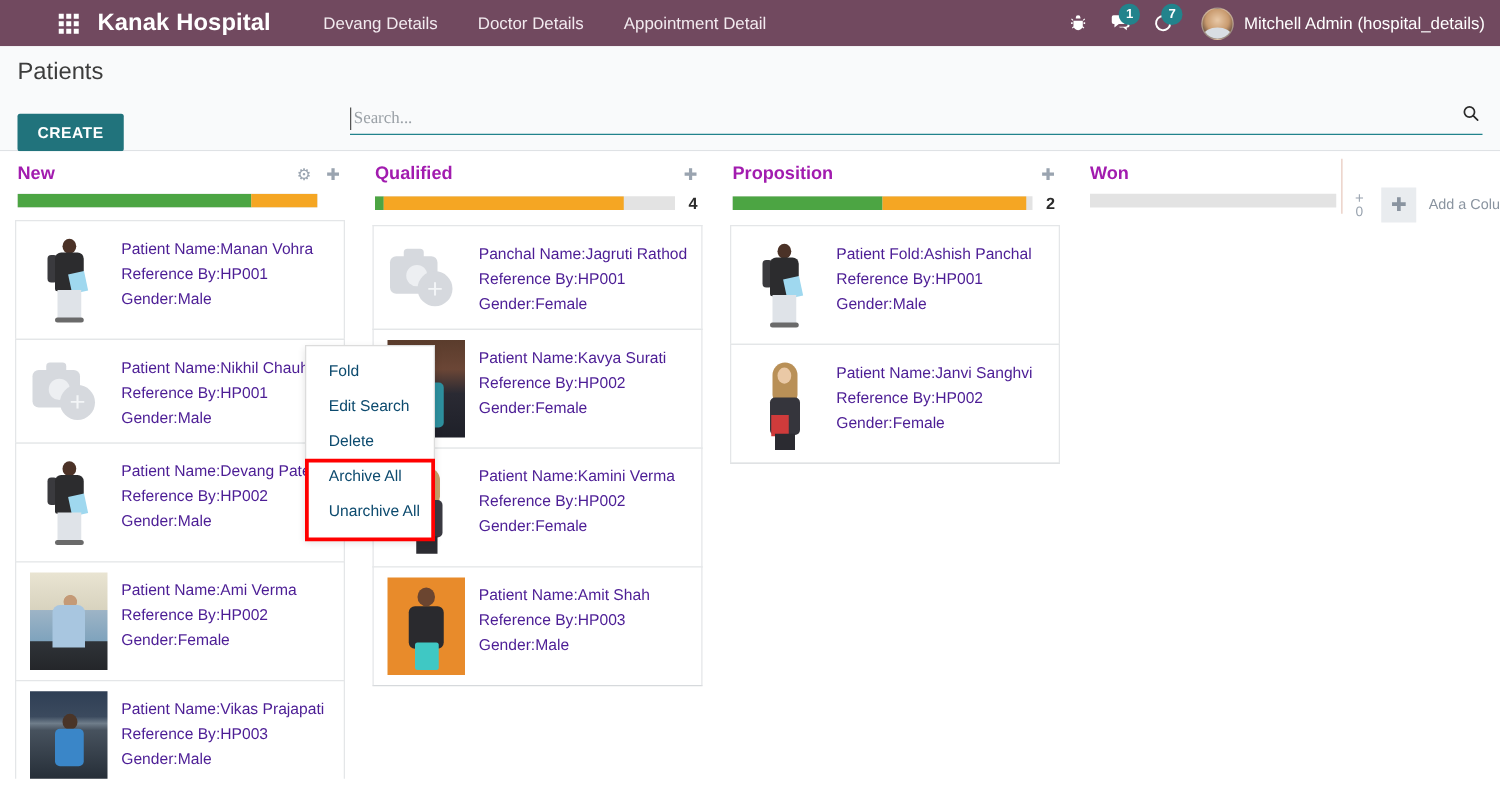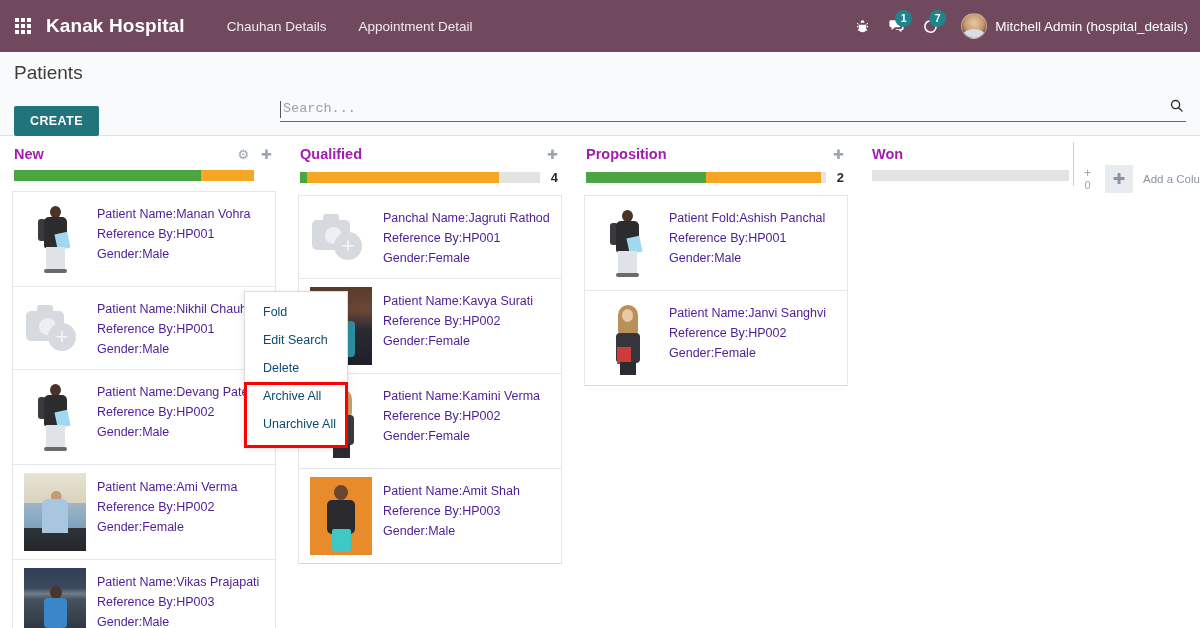--- a/index.html
+++ b/index.html
@@ -7,26 +7,27 @@
     margin: 0; padding: 0;
     width: 1200px; height: 628px;
     overflow: hidden;
     font-family: "Liberation Sans", sans-serif;
     background: #FFFFFF;
     color: #374151;
   }
 
   
   .navbar {
-    height: 52px;
+    height: 37px;
     background: #71495F;
     display: flex;
     align-items: center;
     color: #FFFFFF;
     position: relative;
+    padding-left: 32px;
   }
   .apps-grid {
     width: 46px; height: 46px;
     display: flex; align-items: center; justify-content: center;
     cursor: pointer;
   }
   .apps-grid .dots {
     display: grid;
     grid-template-columns: repeat(3, 4px);
     grid-template-rows: repeat(3, 4px);
@@ -98,21 +99,21 @@
     position: absolute; left: 280px; right: 14px; top: 46px;
   }
   .searchbar {
     display: flex; align-items: flex-end;
     border-bottom: 1px solid #22838C;
     padding-bottom: 3px;
   }
   .search-input {
     flex: 1; border: none; outline: none; background: transparent;
     font-size: 13.5px; color: #374151;
-    font-family: Liberation Mono, monospace;
+    font-family: Liberation Serif, serif;
     padding: 0 0 2px 2px;
     border-left: 1px solid #555;
   }
   .search-input::placeholder { color: #9AA0A6; }
   .search-icon { padding: 0 2px 2px 8px; color: #2b2b2b; cursor: pointer; line-height: 1; }
   .filterbar {
     position: absolute; left: 280px; right: 14px; top: 86px;
     display: flex; align-items: center;
   }
   .filter-item {
@@ -330,21 +331,22 @@
         <i></i>
         <i></i>
         <i></i>
         <i></i>
         <i></i>
         <i></i>
       </div>
   </div>
   <div class="brand">Kanak Hospital</div>
   <div class="nav-menu">
-    <div class="nav-item">Chauhan Details</div>
+    <div class="nav-item">Devang Details</div>
+    <div class="nav-item">Doctor Details</div>
     <div class="nav-item">Appointment Detail</div>
   </div>
   <div class="nav-right">
     <div class="nav-icon-btn">
       <svg width="15" height="15" viewBox="0 0 24 24" fill="#ffffff" aria-hidden="true">
         <path d="M12 2a3 3 0 0 1 3 3v1h-6V5a3 3 0 0 1 3-3zM6 9h12v6a6 6 0 0 1-12 0V9zM3 11h2v2H3v-2zm16 0h2v2h-2v-2zM4 6l2 2-1 1-2-2 1-1zm16 0l1 1-2 2-1-1 2-2zM4 18l2-2 1 1-2 2-1-1zm16 0l-1 1-2-2 1-1 2 2z"></path>
       </svg>
     </div>
     <div class="nav-icon-btn">
       <svg width="17" height="17" viewBox="0 0 24 24" fill="#ffffff" aria-hidden="true">

